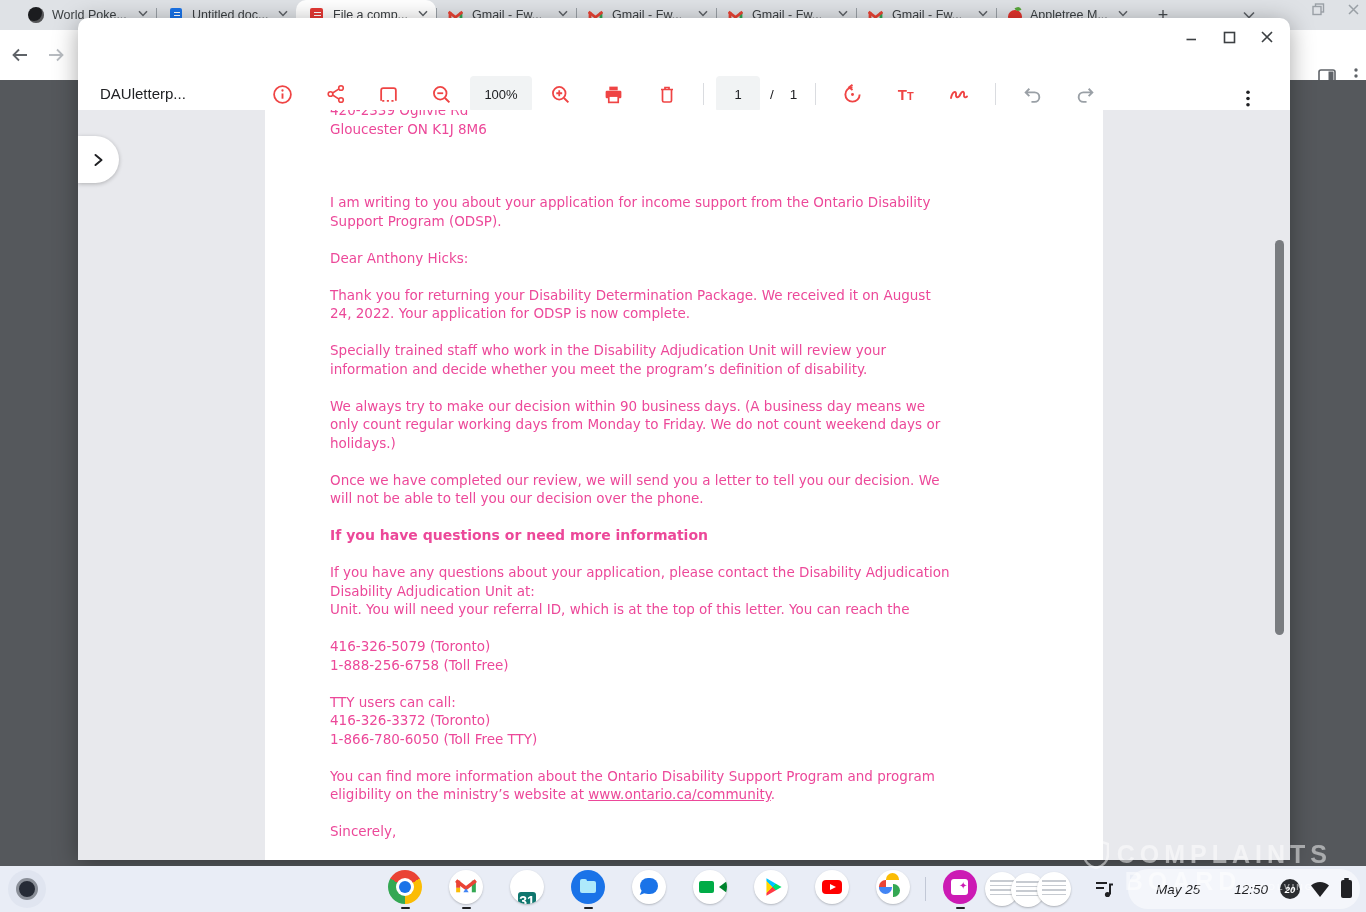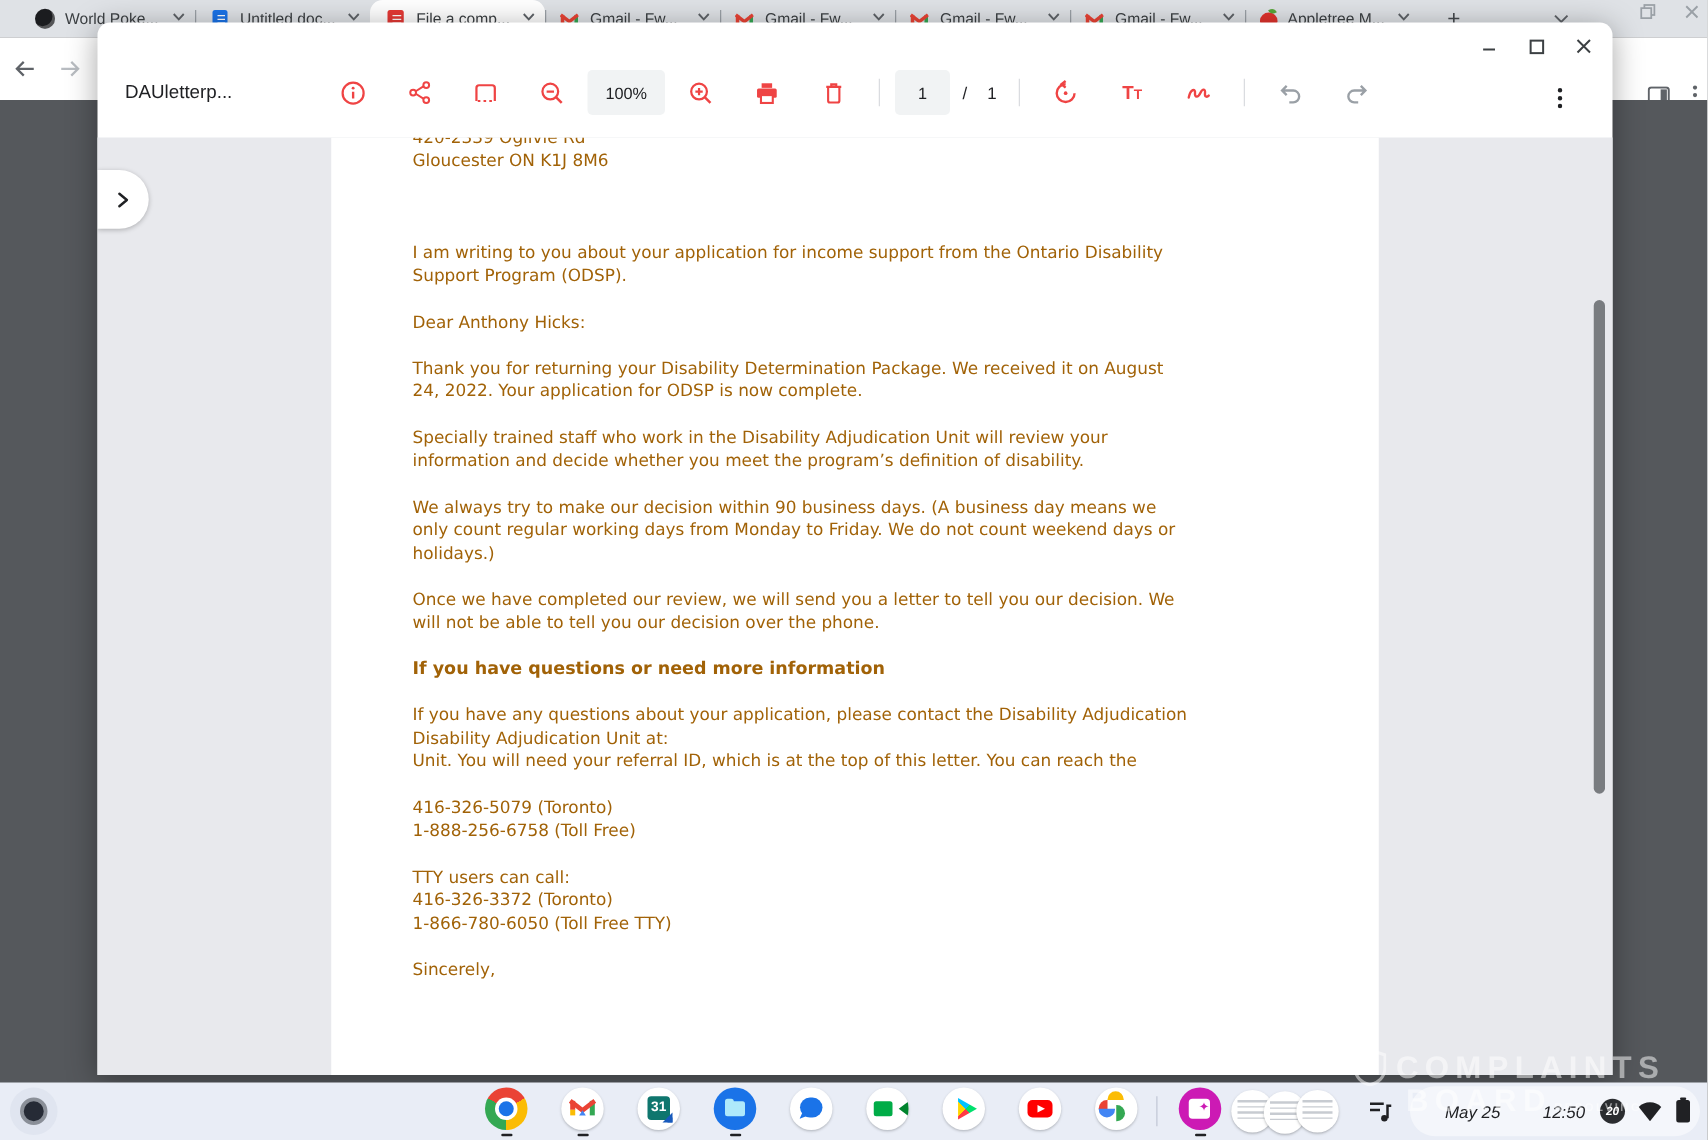--- a/index.html
+++ b/index.html
@@ -31,60 +31,60 @@
 
   .main-toolbar { position:absolute; left:0; top:30px; width:1366px; height:50px; background:#fff; }
   .nav-btn { position:absolute; top:9px; width:32px; height:32px; border:none; background:transparent; cursor:pointer; }
   .side-right { position:absolute; right:8px; top:38px; display:flex; gap:18px; align-items:center; }
   .main-content-bg { position:absolute; left:0; top:80px; width:1366px; height:832px; background:#55585c; }
 
   
   .popup { position:absolute; left:78px; top:18px; width:1212px; height:842px; background:#fff; border-radius:10px 10px 0 0; box-shadow:0 4px 24px rgba(0,0,0,.35); }
   .popup-controls { position:absolute; top:6px; right:10px; display:flex; gap:12px; z-index:5; }
   .pc-btn { width:26px; height:26px; border:none; background:transparent; cursor:pointer; display:flex; align-items:center; justify-content:center; color:#3c4043; }
-  .popup-toolbar { position:absolute; left:0; top:28px; width:100%; height:56px; display:flex; align-items:center; }
+  .popup-toolbar { position:absolute; left:0; top:48px; width:100%; height:56px; display:flex; align-items:center; }
   .doc-title { position:absolute; left:22px; top:0; height:56px; line-height:56px; font-size:15px; color:#202124; width:110px; white-space:nowrap; overflow:hidden; }
   .tools { position:absolute; left:178px; top:4px; height:48px; display:flex; align-items:center; }
   .tbtn { width:40px; height:40px; margin:0 6.5px; border:none; background:transparent; border-radius:50%; cursor:pointer; display:flex; align-items:center; justify-content:center; color:#ef4444; }
   .tbtn.disabled { color:#9aa0a6; cursor:default; }
   .chip { height:36px; background:#f1f3f4; border-radius:4px; display:flex; align-items:center; justify-content:center; font-size:13px; color:#202124; }
   .zoom-chip { width:62px; margin:0 2px; }
   .page-chip { width:44px; margin:0 2px; }
   .page-frac { font-size:13.5px; color:#202124; margin:0 8px; }
   .tsep { width:1px; height:22px; background:#dadce0; margin:0 10px; }
   .tt-glyph { font-weight:700; font-size:15px; letter-spacing:0; }
   .tt-glyph small { font-size:11px; font-weight:700; }
   .popup-kebab { position:absolute; right:16px; top:12px; }
 
   .popup-body { position:absolute; left:0; top:92px; width:1212px; height:750px; background:#e8e9ed; overflow:hidden; }
   .side-toggle { position:absolute; left:0; top:26px; width:41px; height:47px; background:#fff; border-radius:0 24px 24px 0; box-shadow:0 1px 4px rgba(0,0,0,.25); display:flex; align-items:center; justify-content:center; cursor:pointer; }
   .scrollbar { position:absolute; right:6px; top:130px; width:9px; height:395px; background:#797c80; border-radius:5px; cursor:pointer; }
 
-  .page { position:absolute; left:187px; top:0; width:838px; height:750px; background:#fff; overflow:hidden; padding-left:65px; font-family:"DejaVu Sans", sans-serif; font-size:13.5px; line-height:18.5px; color:#a16207; }
+  .page { position:absolute; left:187px; top:0; width:838px; height:750px; background:#fff; overflow:hidden; padding-left:65px; font-family:"DejaVu Sans", sans-serif; font-size:13.5px; line-height:18.5px; color:#ec4899; }
   .block { margin:0 0 18.5px 0; }
   .block.addr { margin-bottom:55px; }
   .block.clipped { margin:-9px 0 0 0; }
   .block.heading { font-weight:700; font-size:14px; }
   .line { white-space:nowrap; }
   .doc-link { text-decoration:underline; cursor:pointer; }
 
   
   .shelf { position:absolute; left:0; top:866px; width:1366px; height:46px; background:#e9edf6; display:flex; align-items:center; }
   .launcher { position:absolute; left:8px; top:4px; width:38px; height:38px; border-radius:50%; background:#e0e5f0; display:flex; align-items:center; justify-content:center; cursor:pointer; }
   .launcher-core { width:22px; height:22px; border-radius:50%; background:#262b36; border:3px solid #8a8f98; }
   .apps { position:absolute; left:388px; top:4px; display:flex; gap:27px; align-items:flex-start; }
   .app { position:relative; width:34px; height:34px; cursor:pointer; }
   .app .disc { width:34px; height:34px; border-radius:50%; background:#fff; box-shadow:0 1px 2px rgba(60,64,67,.3); position:relative; overflow:hidden; }
   .run-dot { position:absolute; left:13px; bottom:-5px; width:9px; height:2.5px; border-radius:2px; background:#202124; }
   .shelf-sep { position:absolute; left:925px; top:11px; width:1px; height:24px; background:#c2c8d6; }
 
   .ic-chrome { width:34px; height:34px; border-radius:50%; background:conic-gradient(from -60deg, #ea4335 0 120deg, #fbbc04 120deg 240deg, #34a853 240deg 360deg); position:relative; }
   .ic-chrome::before { content:""; position:absolute; left:8px; top:8px; width:18px; height:18px; background:#fff; border-radius:50%; }
   .ic-chrome::after { content:""; position:absolute; left:11px; top:11px; width:12px; height:12px; background:#1a73e8; border-radius:50%; }
-  .cal-sq { position:absolute; left:8px; top:7px; width:18px; height:19px; background:#0f766e; border-radius:3px; color:#fff; font-size:11px; font-weight:700; text-align:center; line-height:19px; }
+  .cal-sq { position:absolute; left:8px; top:22px; width:18px; height:19px; background:#0f766e; border-radius:3px; color:#fff; font-size:14px; font-weight:700; text-align:center; line-height:19px; }
   .cal-sq::after { content:""; position:absolute; right:-2px; bottom:-2px; border:4px solid transparent; border-top-color:#185abc; border-left-color:#185abc; transform:rotate(180deg); }
   .ic-files { width:34px; height:34px; border-radius:50%; background:#1a73e8; position:relative; }
   .ic-files::before { content:""; position:absolute; left:9px; top:11px; width:16px; height:12px; background:#aee9fb; border-radius:2px; }
   .ic-files::after { content:""; position:absolute; left:9px; top:9px; width:7px; height:4px; background:#aee9fb; border-radius:2px 2px 0 0; }
   .msg-bubble { position:absolute; left:8px; top:8px; width:18px; height:16px; background:#1a73e8; border-radius:9px; }
   .msg-bubble::after { content:""; position:absolute; left:1px; bottom:-3px; border:4px solid transparent; border-left-color:#1a73e8; transform:rotate(25deg); }
   .meet-body { position:absolute; left:6px; top:11px; width:15px; height:12px; background:#00ac47; border-radius:2px; }
   .meet-wedge { position:absolute; left:20px; top:11px; width:0; height:0; border:6px solid transparent; border-right:8px solid #00832d; }
   .play-tri { position:absolute; left:11px; top:8px; width:18px; height:18px; background:conic-gradient(from -45deg at 40% 50%, #00c3ff 0 90deg, #00e06d 90deg 180deg, #ff3944 180deg 270deg, #ffd500 270deg 360deg); clip-path:polygon(8% 2%, 92% 50%, 8% 98%); }
   .yt-rect { position:absolute; left:7px; top:10px; width:20px; height:14px; background:#ff0000; border-radius:4px; }
@@ -433,20 +433,24 @@
           <div class="block normal">
             <div class="line">416-326-5079 (Toronto)</div>
             <div class="line">1-888-256-6758 (Toll Free)</div>
           </div>
           <div class="block normal">
             <div class="line">TTY users can call:</div>
             <div class="line">416-326-3372 (Toronto)</div>
             <div class="line">1-866-780-6050 (Toll Free TTY)</div>
           </div>
           <div class="block normal">
+            <div class="line">You can find more information about the Ontario Disability Support Program and program</div>
+            <div class="line">eligibility on the ministry’s website at <span class="doc-link">www.ontario.ca/community</span>.</div>
+          </div>
+          <div class="block normal">
             <div class="line">Sincerely,</div>
           </div>
         </div>
       <div class="side-toggle">
         <svg width="11" height="14" viewBox="0 0 11 14">
             <polyline points="2.5,2 8.5,7 2.5,12" fill="none" stroke="#202124" stroke-width="2" stroke-linecap="round" stroke-linejoin="round"></polyline>
           </svg>
       </div>
       <div class="scrollbar"></div>
     </div>

